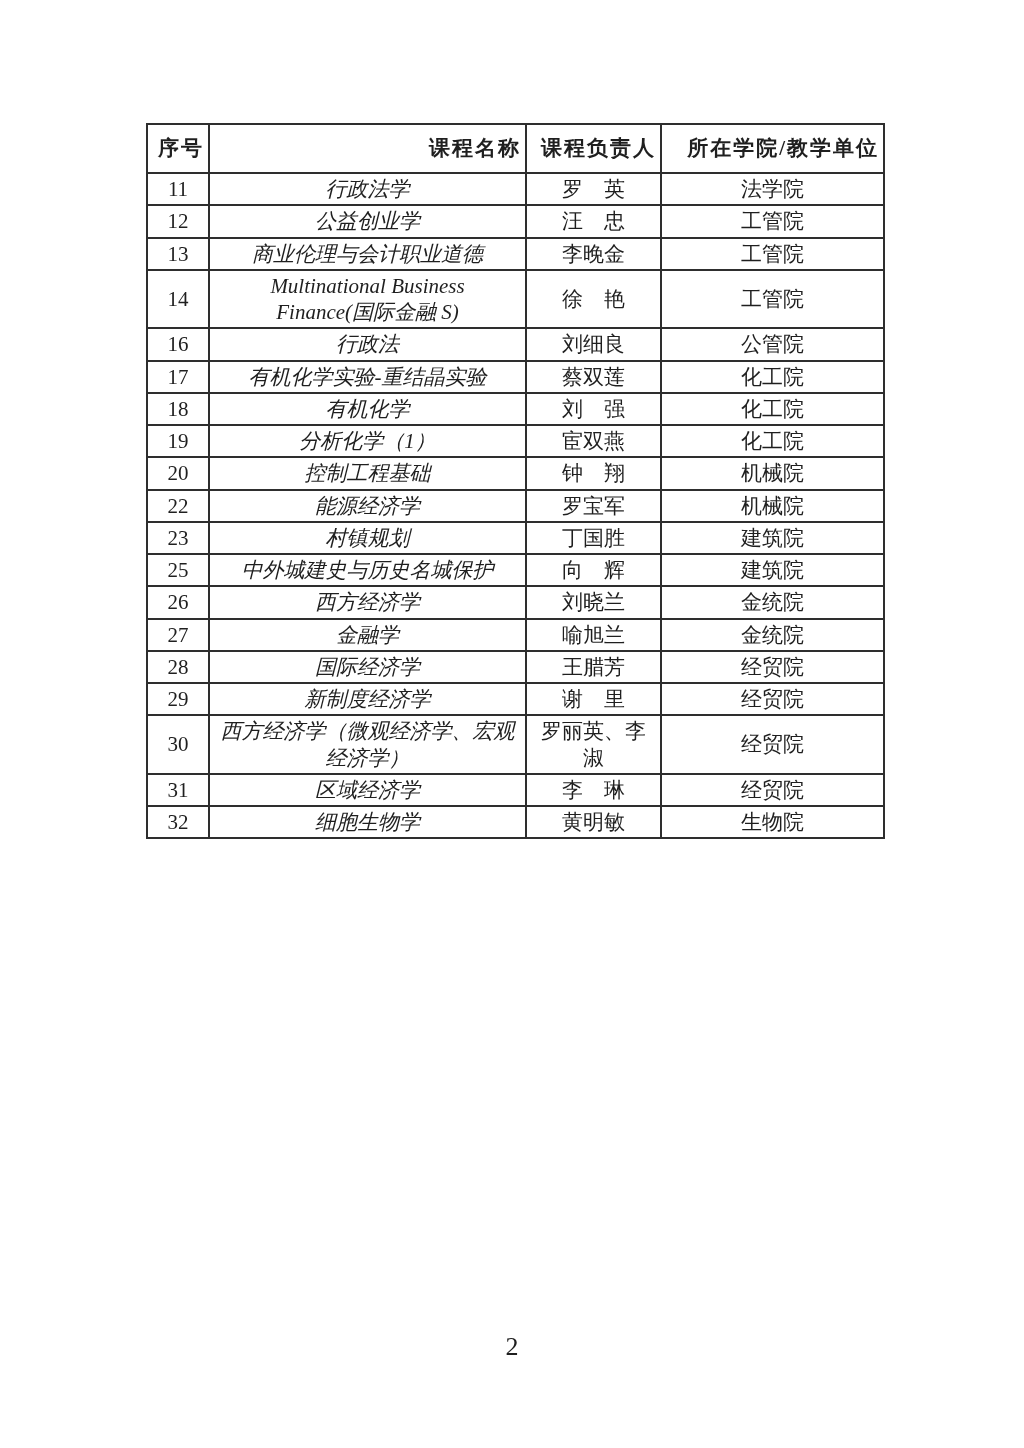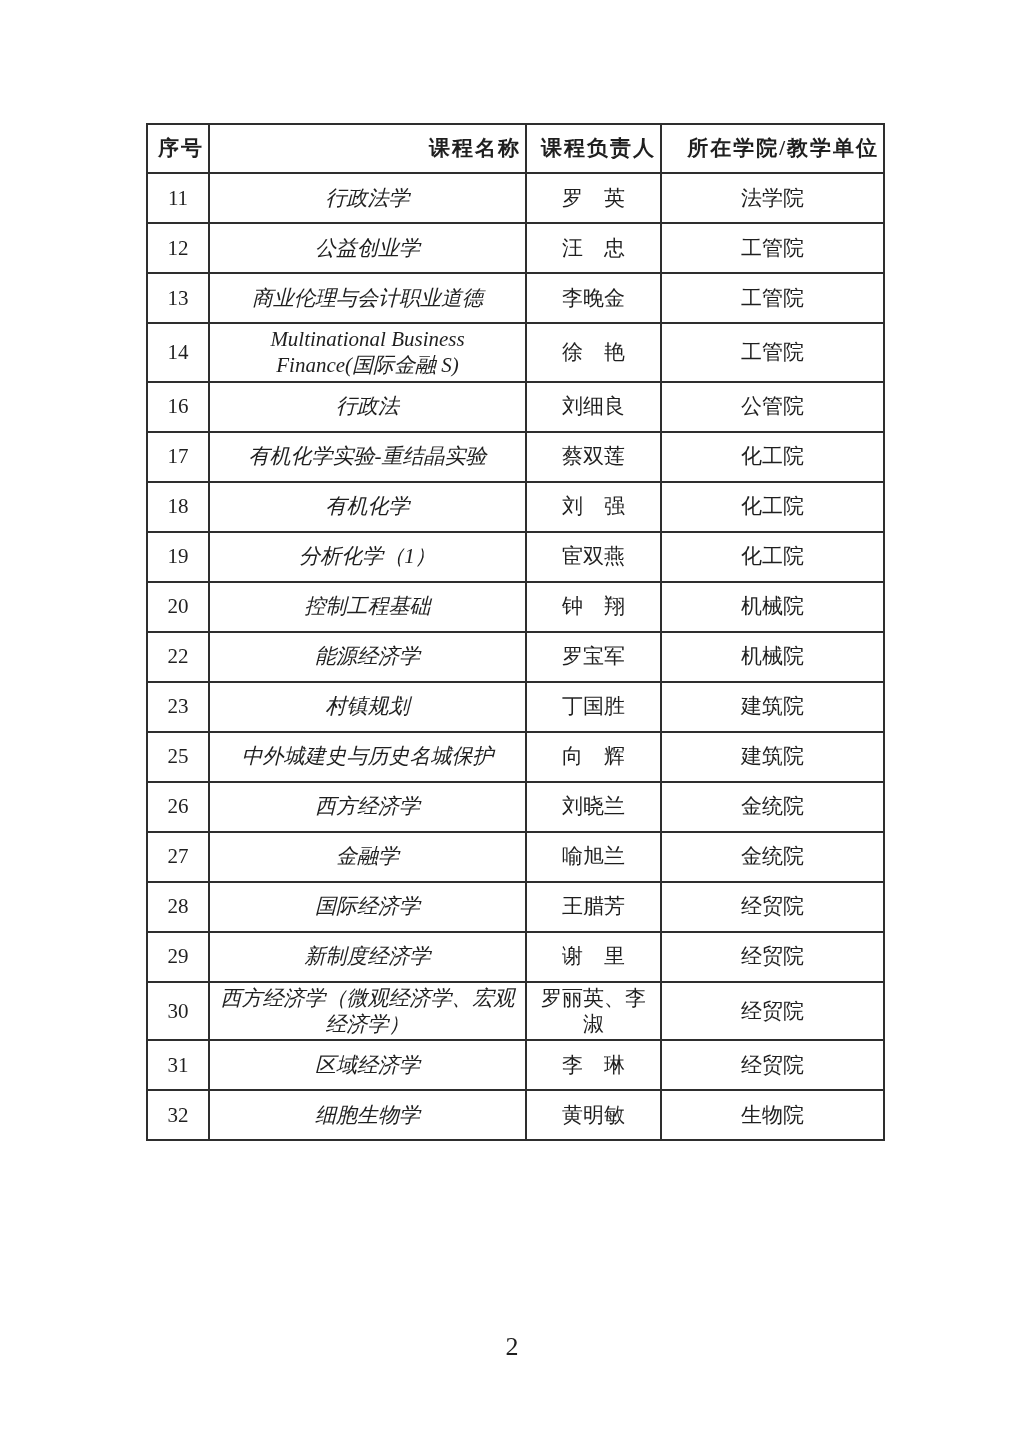--- a/index.html
+++ b/index.html
@@ -28,21 +28,21 @@
   .course-table td {
     border: 2px solid #2e2e2e;
     text-align: center;
     vertical-align: middle;
     font-size: 21px;
     line-height: 1.25;
     padding: 2px 4px;
     overflow: hidden;
   }
   .course-table thead tr { height: 49px; }
-  .course-table tbody tr { height: 50px; }
+  .course-table tbody tr { height: 32px; }
   .course-table th {
     font-weight: bold;
     letter-spacing: 2px;
     text-align: right;
   }
   .c-course { white-space: pre-line; font-style: italic; }
   .c-leader { white-space: pre-line; margin-left: 24px; }
   .page-number {
     position: absolute;
     top: 1332px;

